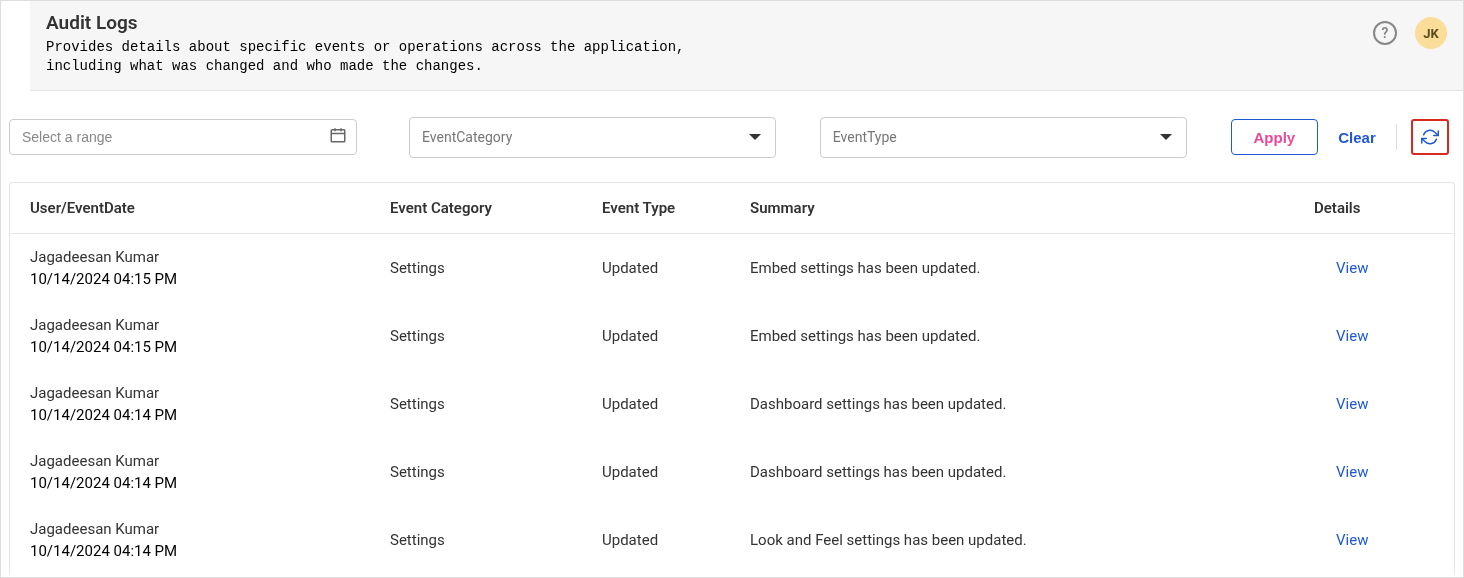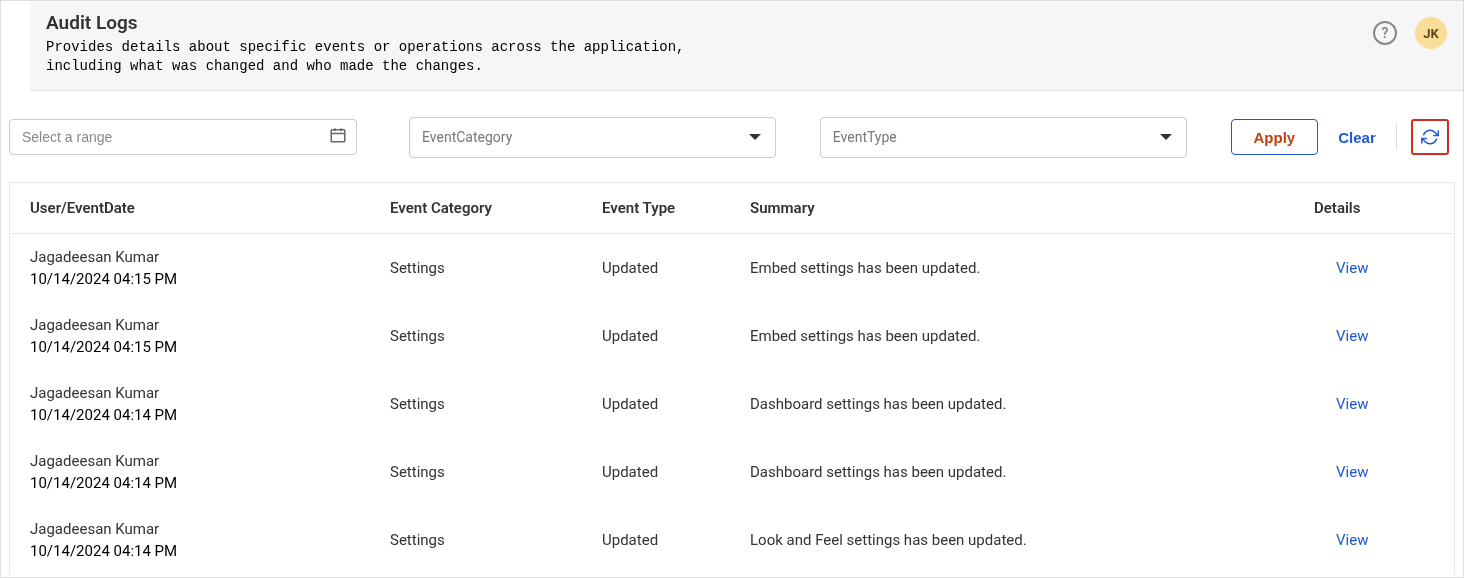--- a/index.html
+++ b/index.html
@@ -122,21 +122,21 @@
   }
   .select-cat { width: 382px; }
   .select-type { width: 382px; }
   .gap-sm { width: 16px; flex: 0 0 16px; }
   .btn-apply {
     height: 36px;
     padding: 0 22px;
     border: 1px solid #2058d4;
     border-radius: 4px;
     background: #fff;
-    color: #c2410c;
+    color: #ec4899;
     font-size: 15px;
     font-weight: 600;
     cursor: pointer;
   }
   .btn-clear {
     height: 36px;
     padding: 0 6px;
     border: none;
     background: none;
     color: #2058d4;

